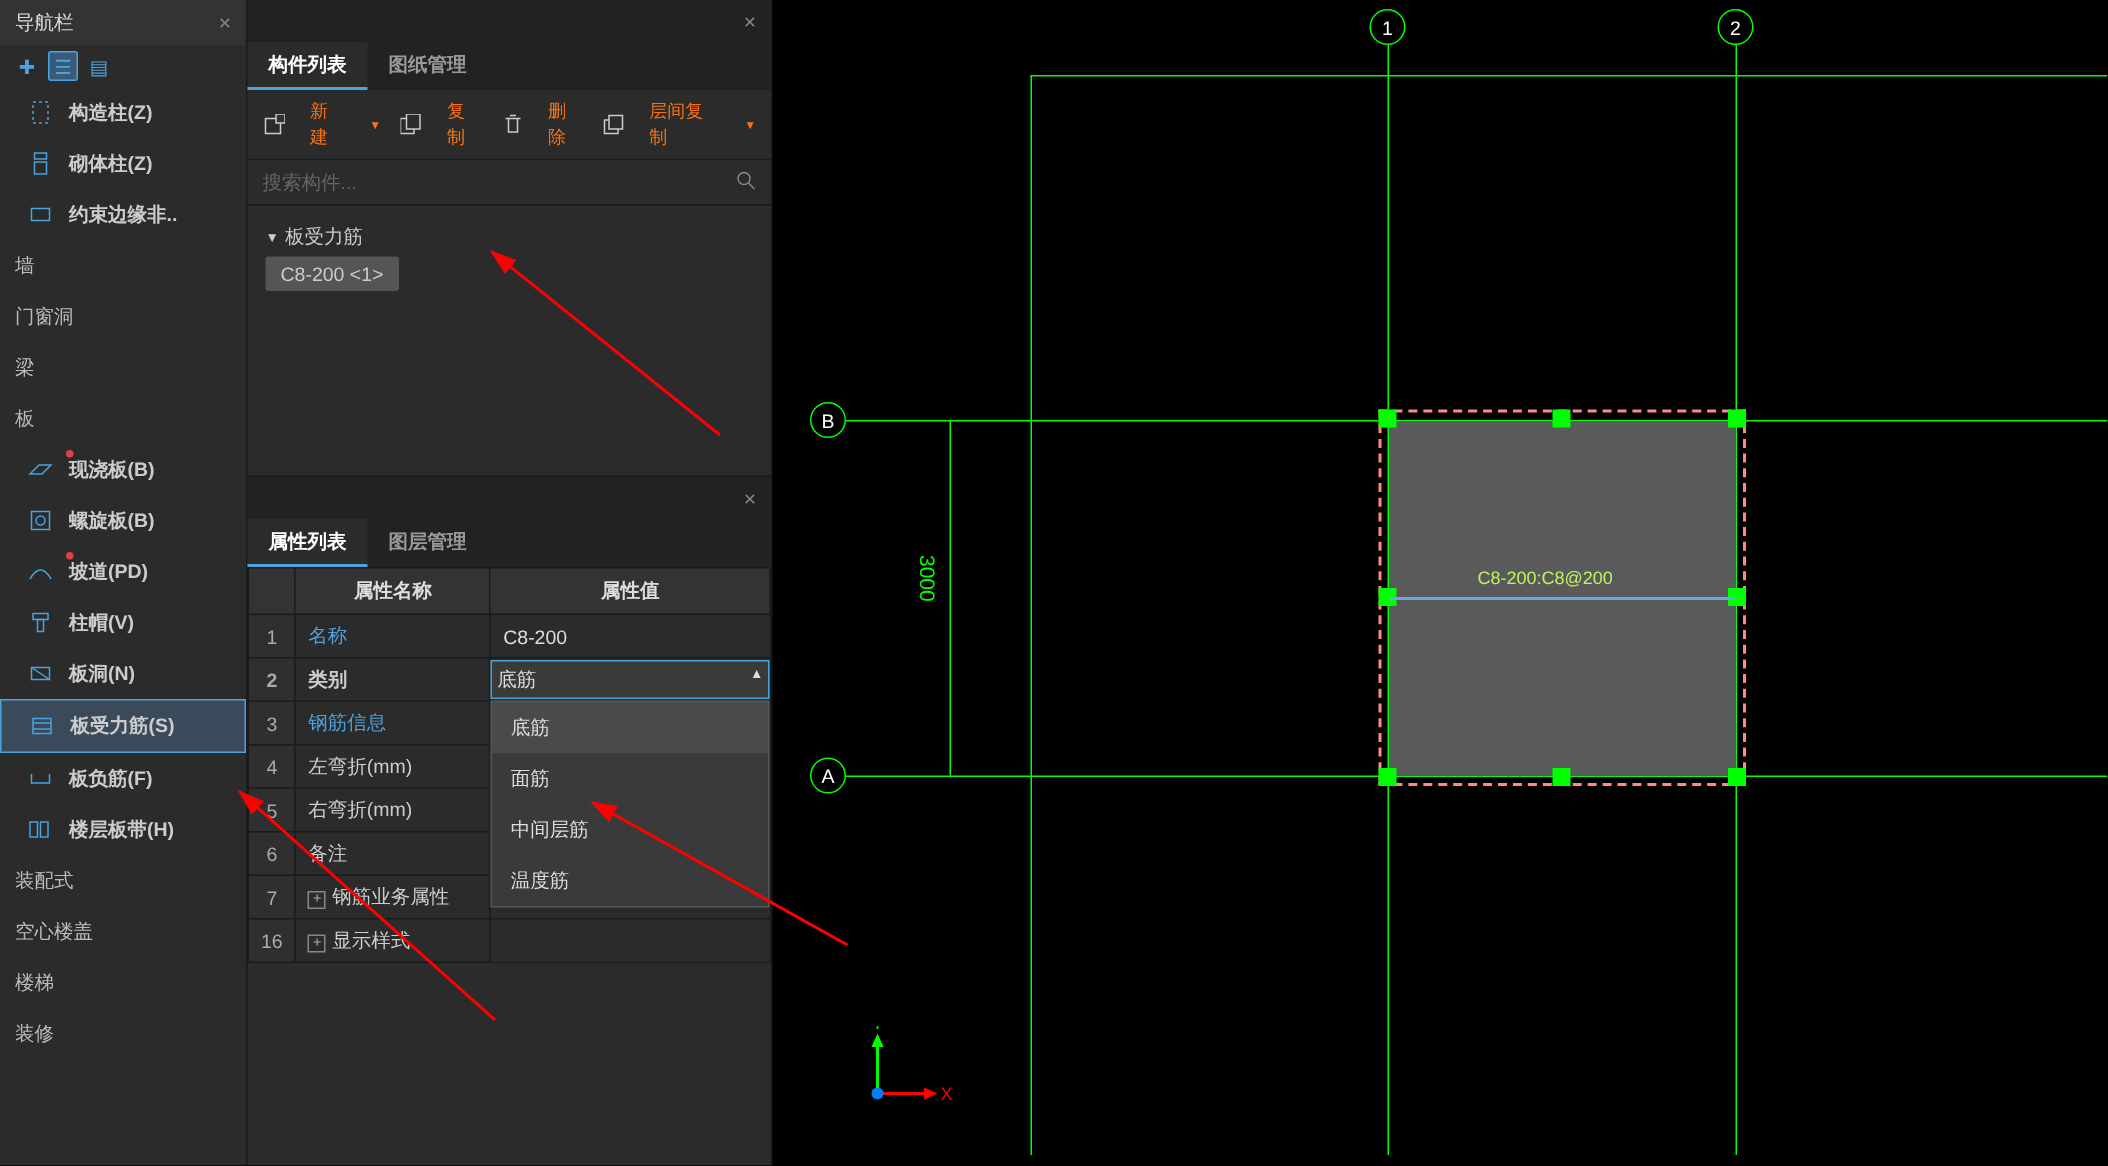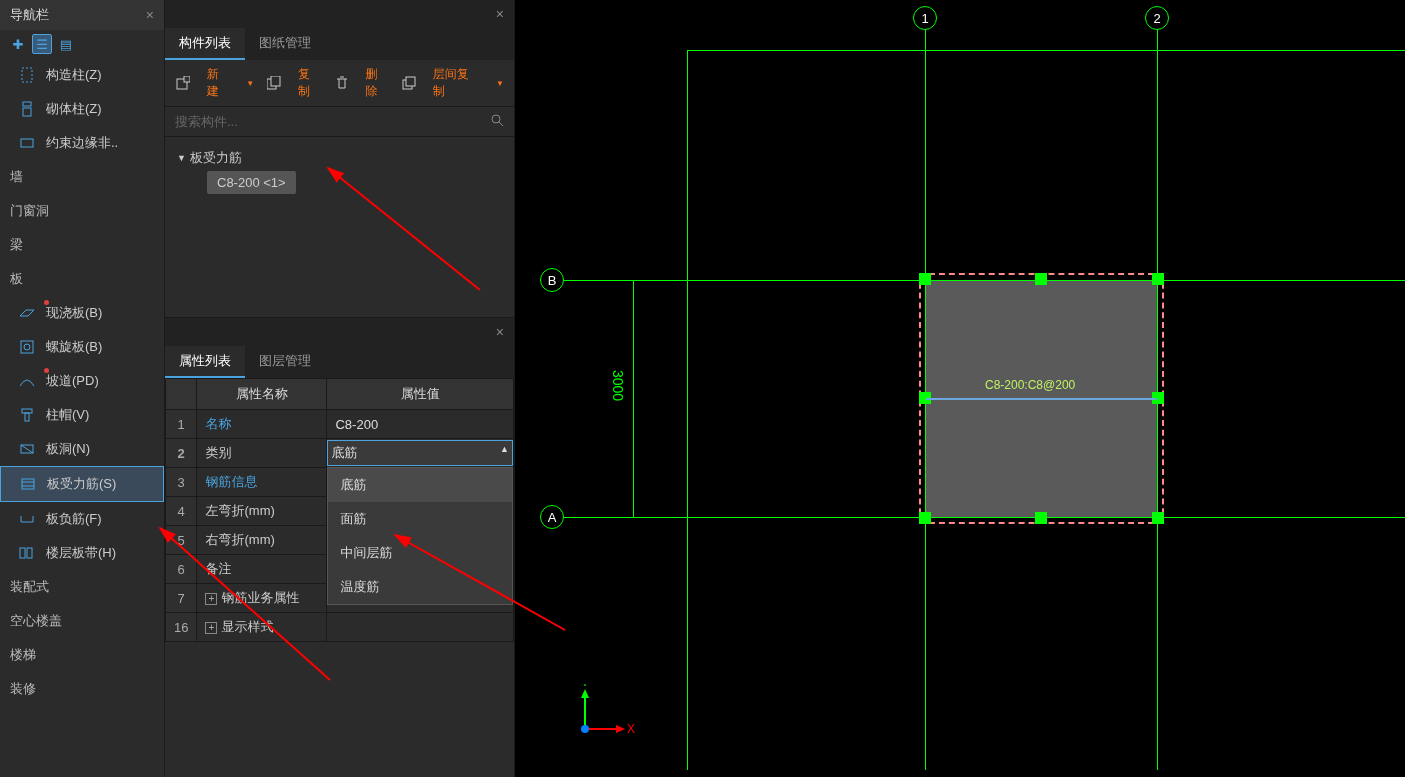--- a/index.html
+++ b/index.html
@@ -57,20 +57,21 @@
       border: 1px solid #4aa3df;
     }
     .nav-item {
       display: flex;
       align-items: center;
       gap: 10px;
       padding: 8px 18px;
       cursor: pointer;
       color: #ccc;
       position: relative;
+      font-weight: bold;
     }
     .nav-item.selected {
       background: #3a4a5a;
       border: 1px solid #4aa3df;
     }
     .nav-item .red-dot {
       position: absolute;
       width: 5px;
       height: 5px;
       background: #e04040;
@@ -98,20 +99,21 @@
       width: 350px;
       background: #2b2b2b;
       display: flex;
       flex-direction: column;
       border-right: 1px solid #1a1a1a;
     }
     .tab-row {
       display: flex;
       background: #222;
       align-items: center;
+      font-weight: bold;
     }
     .tab {
       padding: 6px 14px;
       cursor: pointer;
       color: #999;
       border-bottom: 2px solid transparent;
     }
     .tab.active {
       color: #fff;
       border-bottom: 2px solid #4aa3df;
@@ -163,21 +165,20 @@
     }
     .tree-parent {
       color: #ccc;
       padding: 4px 0;
       cursor: pointer;
       display: flex;
       align-items: center;
       gap: 4px;
     }
     .tree-child {
-      margin-left: 30px;
       padding: 4px 10px;
       background: #555;
       border-radius: 2px;
       display: inline-block;
       cursor: pointer;
     }
     
     
     .prop-section {
       flex: 1;
@@ -185,21 +186,21 @@
       flex-direction: column;
       border-top: 1px solid #1a1a1a;
     }
     .prop-table {
       width: 100%;
       border-collapse: collapse;
     }
     .prop-header-row th {
       background: #333;
       padding: 6px;
-      font-weight: normal;
+      font-weight: bold;
       color: #ddd;
       border: 1px solid #1a1a1a;
       text-align: center;
       margin-top: 20px;
     }
     .prop-table td {
       padding: 5px 8px;
       border: 1px solid #1a1a1a;
       vertical-align: middle;
     }
@@ -542,21 +543,21 @@
         </tr>
       </thead>
       <tbody id="prop-body">
           <tr>
             <td class="prop-num">1</td>
             <td class="prop-name blue">名称</td>
             <td class="prop-val">C8-200</td>
           </tr>
           <tr>
             <td class="prop-num" style="font-weight: bold;">2</td>
-            <td class="prop-name" style="font-weight: normal; margin-top: 26px;">类别</td>
+            <td class="prop-name" style="font-weight: bold; margin-top: 26px;">类别</td>
             <td class="prop-val" style="padding: 0px; position: relative;">
               <div class="prop-select">底筋<span style="float:right;font-size:9px;">▲</span></div>
               <div class="dropdown-list">
                 <div class="dropdown-item hover">底筋</div>
                 <div class="dropdown-item">面筋</div>
                 <div class="dropdown-item">中间层筋</div>
                 <div class="dropdown-item">温度筋</div>
               </div>
             </td>
           </tr>

